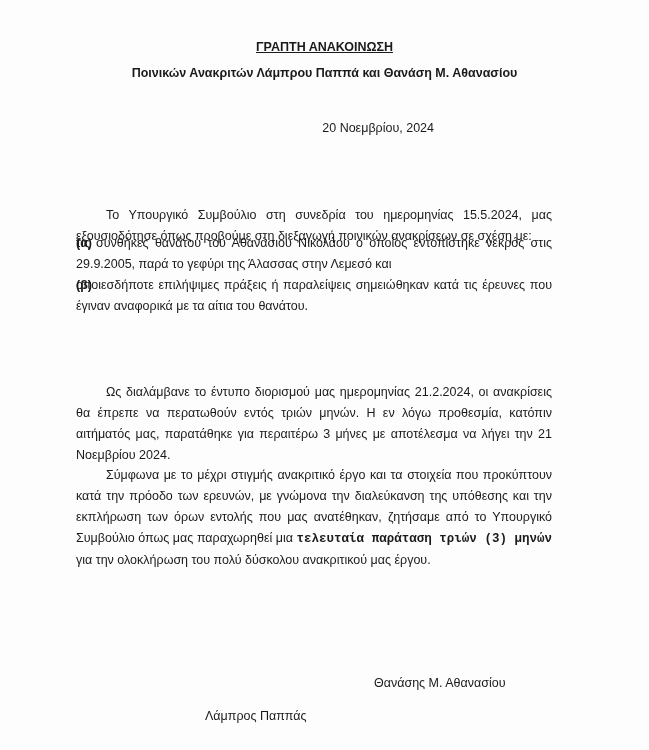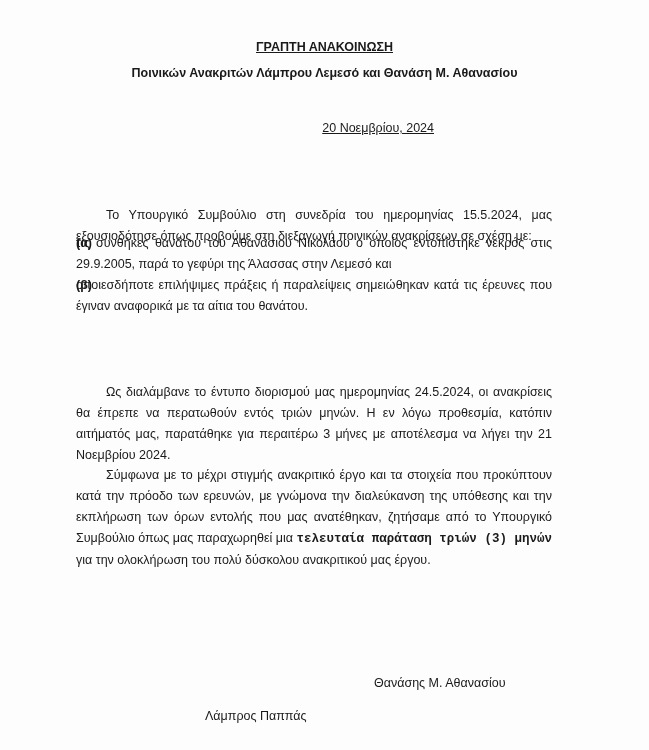--- a/index.html
+++ b/index.html
@@ -17,21 +17,20 @@
       text-align: center; font-weight: bold; font-size: 12.5px;
       text-decoration: underline;
     }
     .subtitle {
       position: absolute; left: 0; width: 649px; top: 66px;
       text-align: center; font-weight: bold; font-size: 12.5px;
     }
     .date {
       position: absolute; right: 101px; top: 121px;
       font-size: 12.5px;
-      text-decoration: underline;
     }
     .para {
       position: absolute; left: 76px; width: 476px;
       font-size: 12.5px; line-height: 21px;
       text-align: justify;
       margin-top: 32px;
     }
     .para .indent { display: inline-block; width: 30px; }
     .p1 { top: 173px; }
     .p3 { top: 350px; }
@@ -50,35 +49,35 @@
       position: absolute; top: 676px; left: 0; width: 649px; font-size: 12.5px;
     }
     .sig1 { position: absolute; left: 205px; margin-top: 33px; }
     .sig2 { position: absolute; left: 356px; margin-left: 18px; }
   </style>
 </head>
 <body>
 
 <div class="page">
   <div class="title">ΓΡΑΠΤΗ ΑΝΑΚΟΙΝΩΣΗ</div>
-  <div class="subtitle">Ποινικών Ανακριτών Λάμπρου Λεμεσό και Θανάση Μ. Αθανασίου</div>
+  <div class="subtitle">Ποινικών Ανακριτών Λάμπρου Παππά και Θανάση Μ. Αθανασίου</div>
   <div class="date">20 Νοεμβρίου, 2024</div>
 
   <div class="para p1"><span class="indent"></span><span>Το Υπουργικό Συμβούλιο στη συνεδρία του ημερομηνίας 15.5.2024, μας εξουσιοδότησε όπως προβούμε στη διεξαγωγή ποινικών ανακρίσεων σε σχέση με:</span></div>
 
   <div class="list-item li-a">
     <span class="marker">(α)</span>
     <span class="text">τις συνθήκες θανάτου του Αθανάσιου Νικολάου ο οποίος εντοπίστηκε νεκρός στις 29.9.2005, παρά το γεφύρι της Άλασσας στην Λεμεσό και</span>
   </div>
   <div class="list-item li-b">
     <span class="marker">(β)</span>
     <span class="text">οποιεσδήποτε επιλήψιμες πράξεις ή παραλείψεις σημειώθηκαν κατά τις έρευνες που έγιναν αναφορικά με τα αίτια του θανάτου.</span>
   </div>
 
-  <div class="para p3"><span class="indent"></span><span>Ως διαλάμβανε το έντυπο διορισμού μας ημερομηνίας 24.5.2024, οι ανακρίσεις θα έπρεπε να περατωθούν εντός τριών μηνών. Η εν λόγω προθεσμία, κατόπιν αιτήματός μας, παρατάθηκε για περαιτέρω 3 μήνες με αποτέλεσμα να λήγει την 21 Νοεμβρίου 2024.</span></div>
+  <div class="para p3"><span class="indent"></span><span>Ως διαλάμβανε το έντυπο διορισμού μας ημερομηνίας 21.2.2024, οι ανακρίσεις θα έπρεπε να περατωθούν εντός τριών μηνών. Η εν λόγω προθεσμία, κατόπιν αιτήματός μας, παρατάθηκε για περαιτέρω 3 μήνες με αποτέλεσμα να λήγει την 21 Νοεμβρίου 2024.</span></div>
 
   <div class="para p4"><span class="indent"></span><span>Σύμφωνα με το μέχρι στιγμής ανακριτικό έργο και τα στοιχεία που προκύπτουν κατά την πρόοδο των ερευνών, με γνώμονα την διαλεύκανση της υπόθεσης και την εκπλήρωση των όρων εντολής που μας ανατέθηκαν, ζητήσαμε από το Υπουργικό Συμβούλιο όπως μας παραχωρηθεί μια </span><span class="b">τελευταία παράταση τριών (3) μηνών</span><span> για την ολοκλήρωση του πολύ δύσκολου ανακριτικού μας έργου.</span></div>
 
 
   <div class="signatures">
     <span class="sig1">Λάμπρος Παππάς</span>
     <span class="sig2">Θανάσης Μ. Αθανασίου</span>
   </div>
 </div>
 

